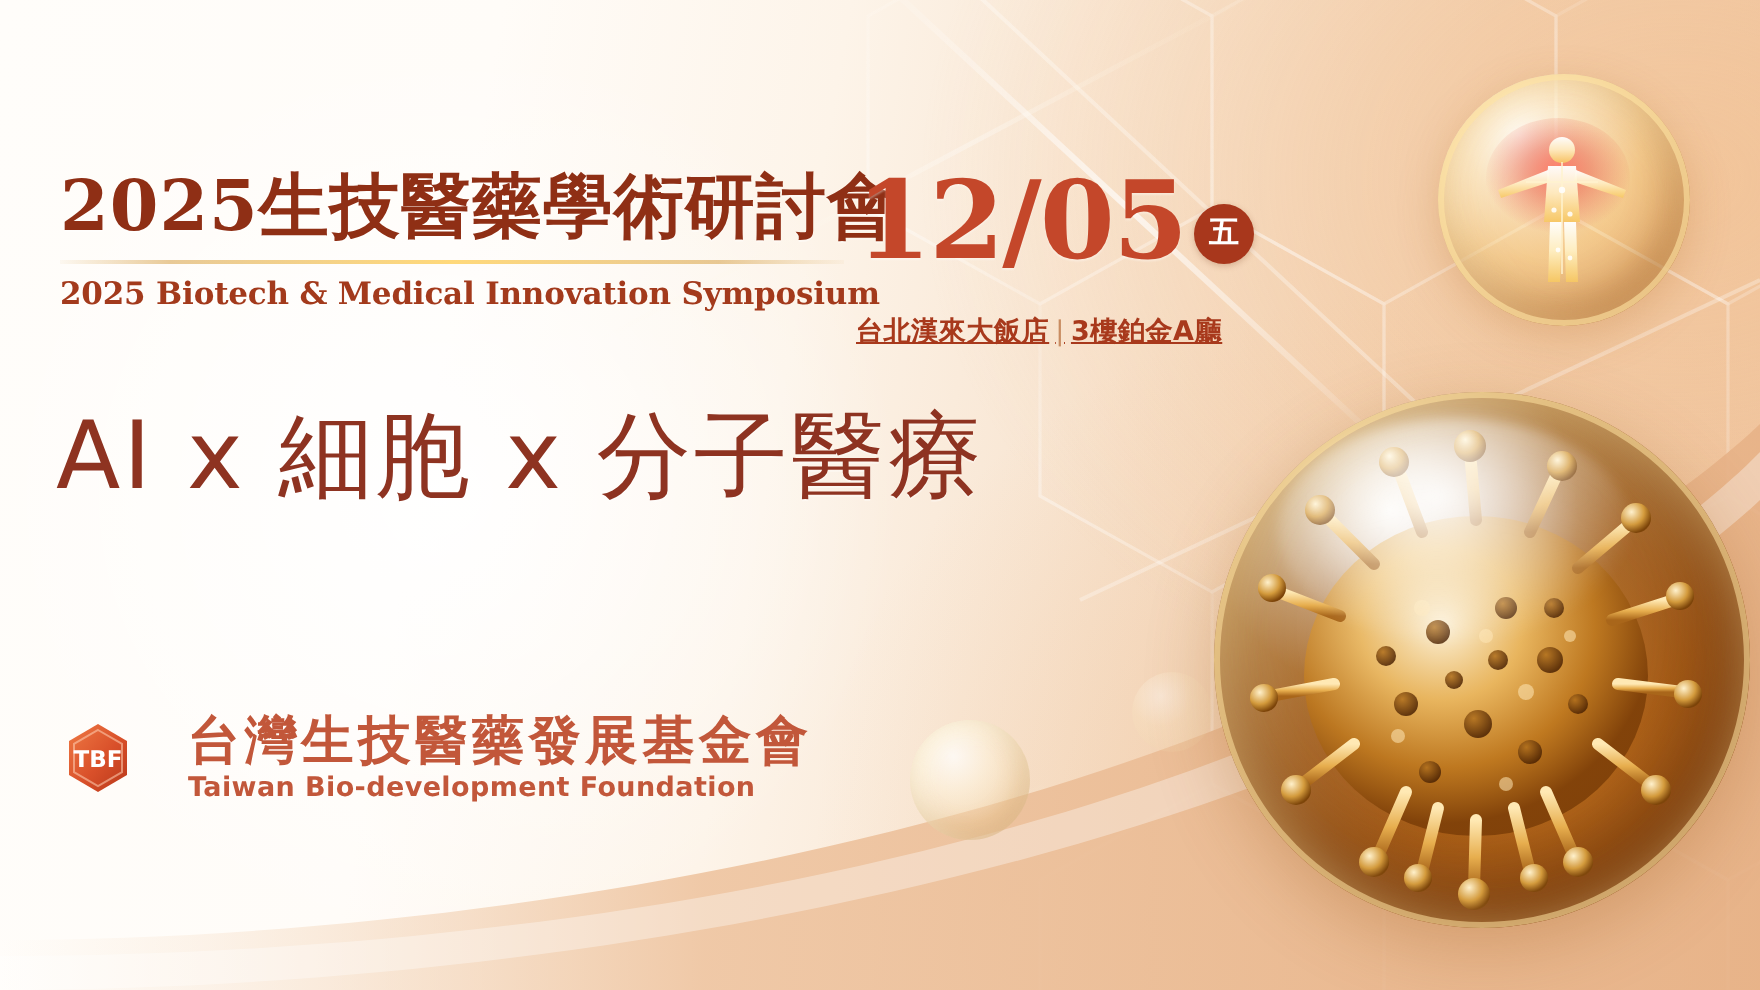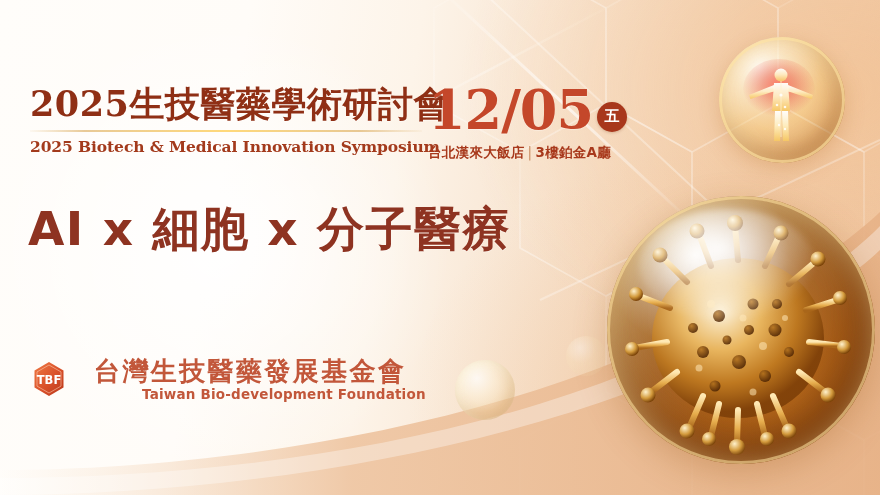--- a/index.html
+++ b/index.html
@@ -227,44 +227,45 @@
     align-items: center;
     justify-content: center;
     font-family: "DejaVu Sans", sans-serif;
     font-size: 15px;
     font-weight: 700;
     margin-bottom: 5px;
     margin-left: 2px;
     box-shadow: 0 1px 3px rgba(120,50,20,0.25);
   }
   .venue {
-    margin-top: 7px;
+    margin-top: 20px;
     font-family: "DejaVu Sans", "Liberation Sans", sans-serif;
     font-size: 13.5px;
     font-weight: 700;
     color: #a8391c;
     white-space: nowrap;
     letter-spacing: 0.3px;
+    text-decoration: underline;
   }
   .venue .sep {
     color: #c98d62;
     margin: 0 3px;
     font-weight: 400;
   }
 
   .headline {
     position: absolute;
     left: 28px;
     top: 200px;
   }
   .headline-line {
     margin: 0;
     font-family: "DejaVu Sans", "Liberation Sans", sans-serif;
     font-size: 47px;
-    font-weight: 700;
+    font-weight: 400;
     line-height: 1.23;
     color: #8e3321;
     letter-spacing: 1.5px;
     white-space: nowrap;
     text-shadow: 0 1px 0 rgba(255,255,255,0.40);
   }
 
   .logo-block {
     position: absolute;
     left: 30px;
@@ -291,21 +292,20 @@
     white-space: nowrap;
   }
   .logo-en {
     font-family: "DejaVu Sans", "Liberation Sans", sans-serif;
     font-size: 13.5px;
     font-weight: 700;
     color: #c2573a;
     letter-spacing: 0.2px;
     line-height: 1.1;
     white-space: nowrap;
-    margin-left: 48px;
   }
 </style>
 </head>
 <body>
 
 <div class="poster">
 
   <div class="bg-base"></div>
   <div class="bg-warm-right"></div>
   <div class="bg-glow-left"></div>

